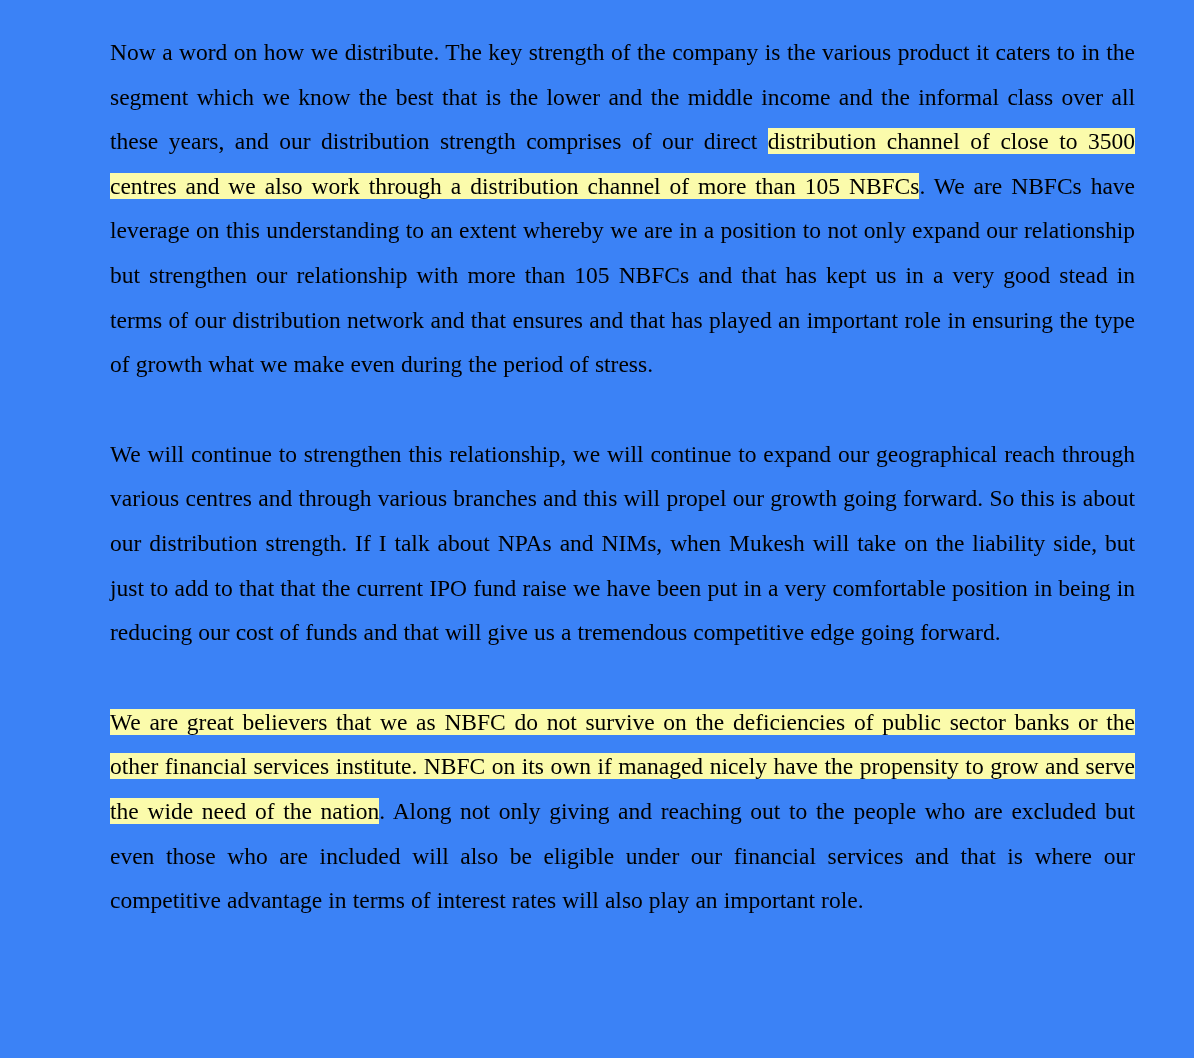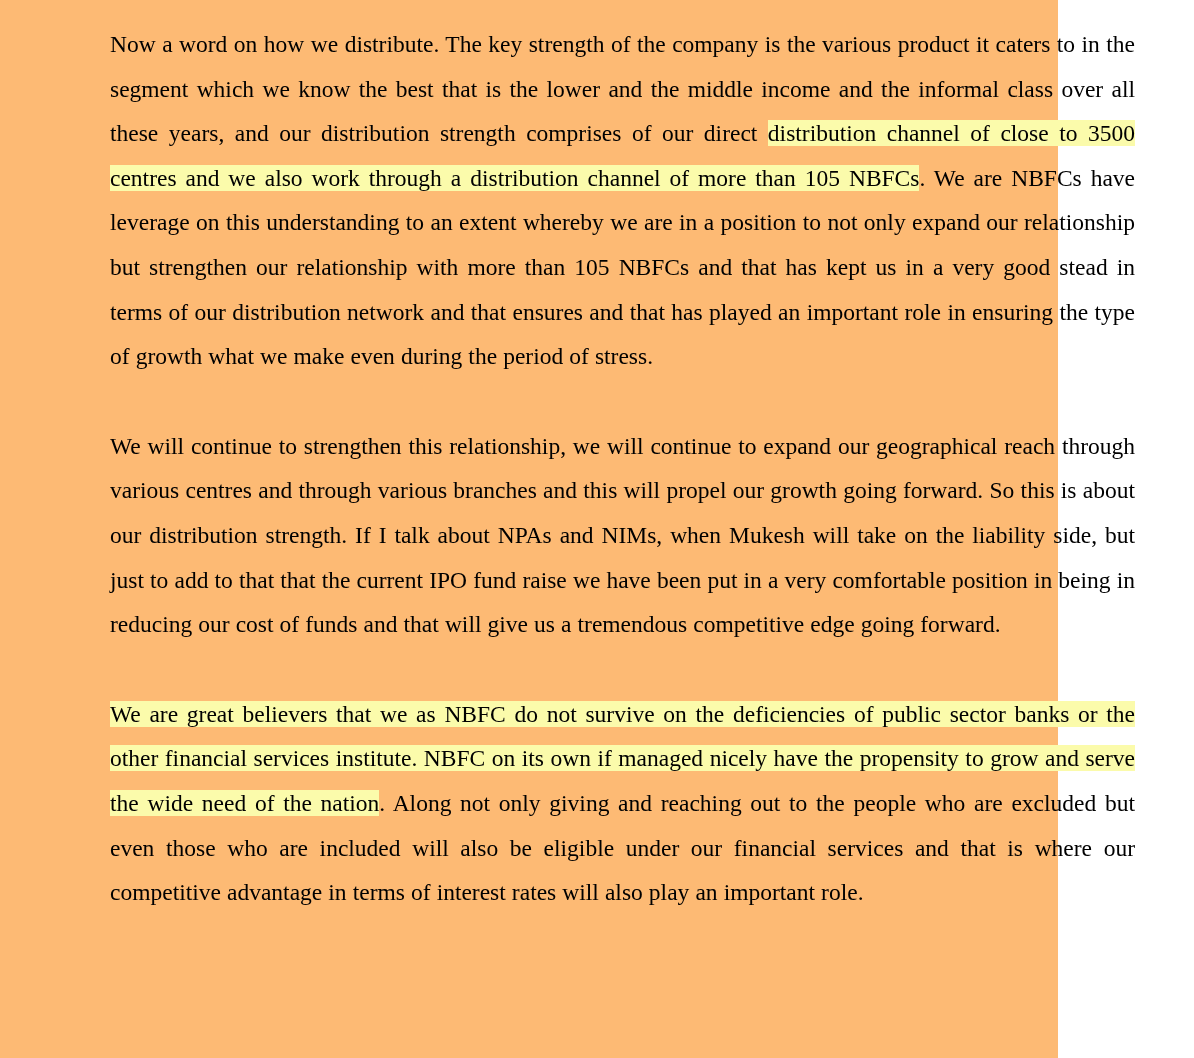--- a/index.html
+++ b/index.html
@@ -9,24 +9,24 @@
   }
   body {
     width: 1194px;
     height: 1058px;
     font-family: "Liberation Serif", "DejaVu Serif", serif;
     color: #000000;
     overflow: hidden;
   }
   .page {
     box-sizing: border-box;
-    width: 1058px;
+    width: 1194px;
     height: 1058px;
-    padding: 22px 60px 0 110px;
-    background: #fdba74;
+    padding: 30px 60px 0 110px;
+    background: #3b82f6;
   }
   .doc-body {
     width: 1025px;
   }
   p.para {
     margin: 0 0 45px 0;
     font-size: 23.5px;
     line-height: 44.6px;
     text-align: justify;
     text-justify: inter-word;

